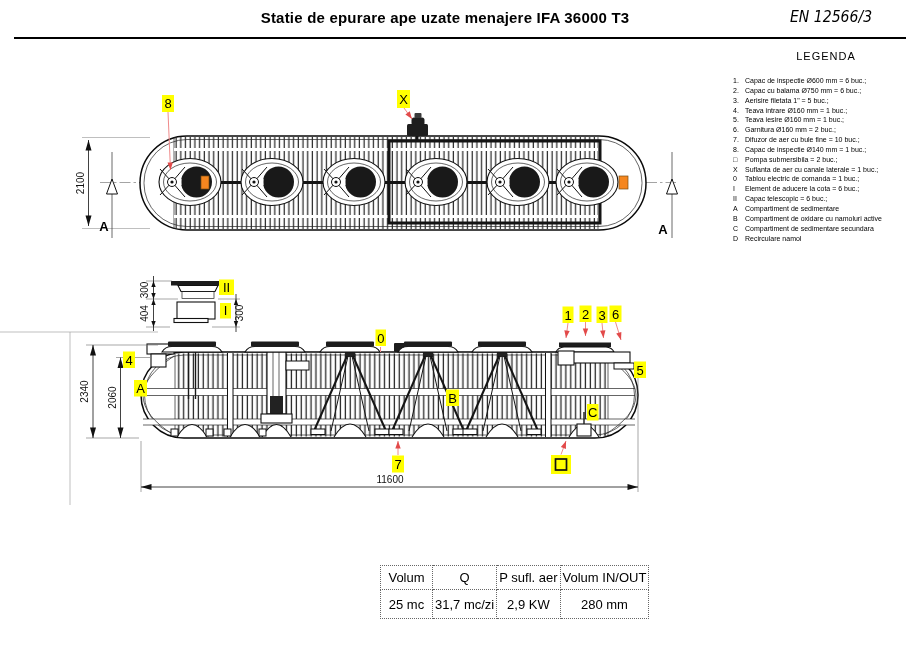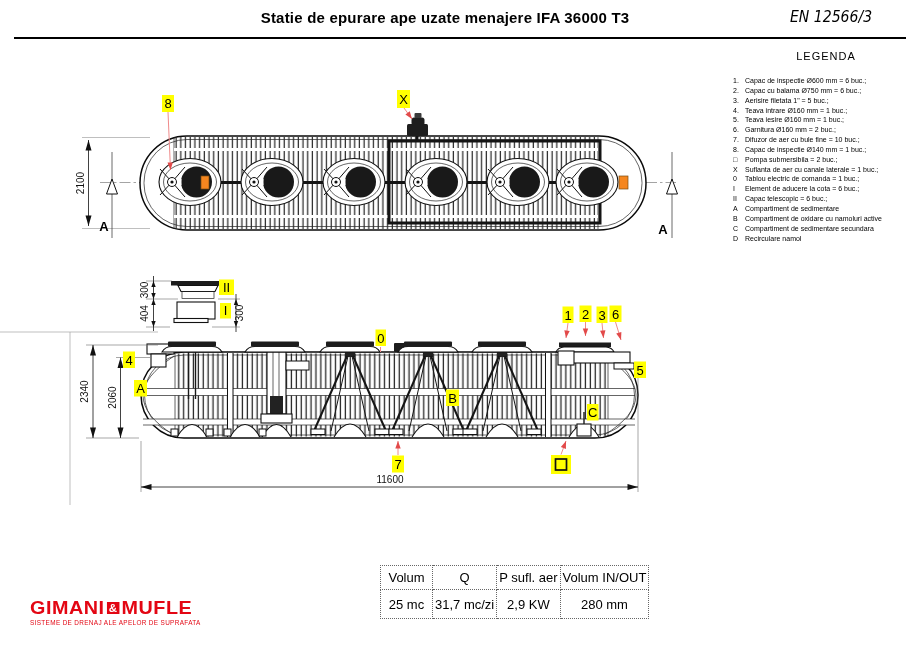--- a/index.html
+++ b/index.html
@@ -461,18 +461,14 @@
     </tr>
     <tr class="vl">
       <td>25 mc</td>
       <td>31,7 mc/zi</td>
       <td>2,9 KW</td>
       <td>280 mm</td>
     </tr>
   </tbody>
     </table>
 
-  <div class="logo">
-    <div class="logo-name"><span>GIMANI</span><span class="amp">&amp;</span><span>MUFLE</span></div>
-    <div class="logo-tag">SISTEME DE DRENAJ ALE APELOR DE SUPRAFATA</div>
-  </div>
 
 </div>
 
 </body></html>

